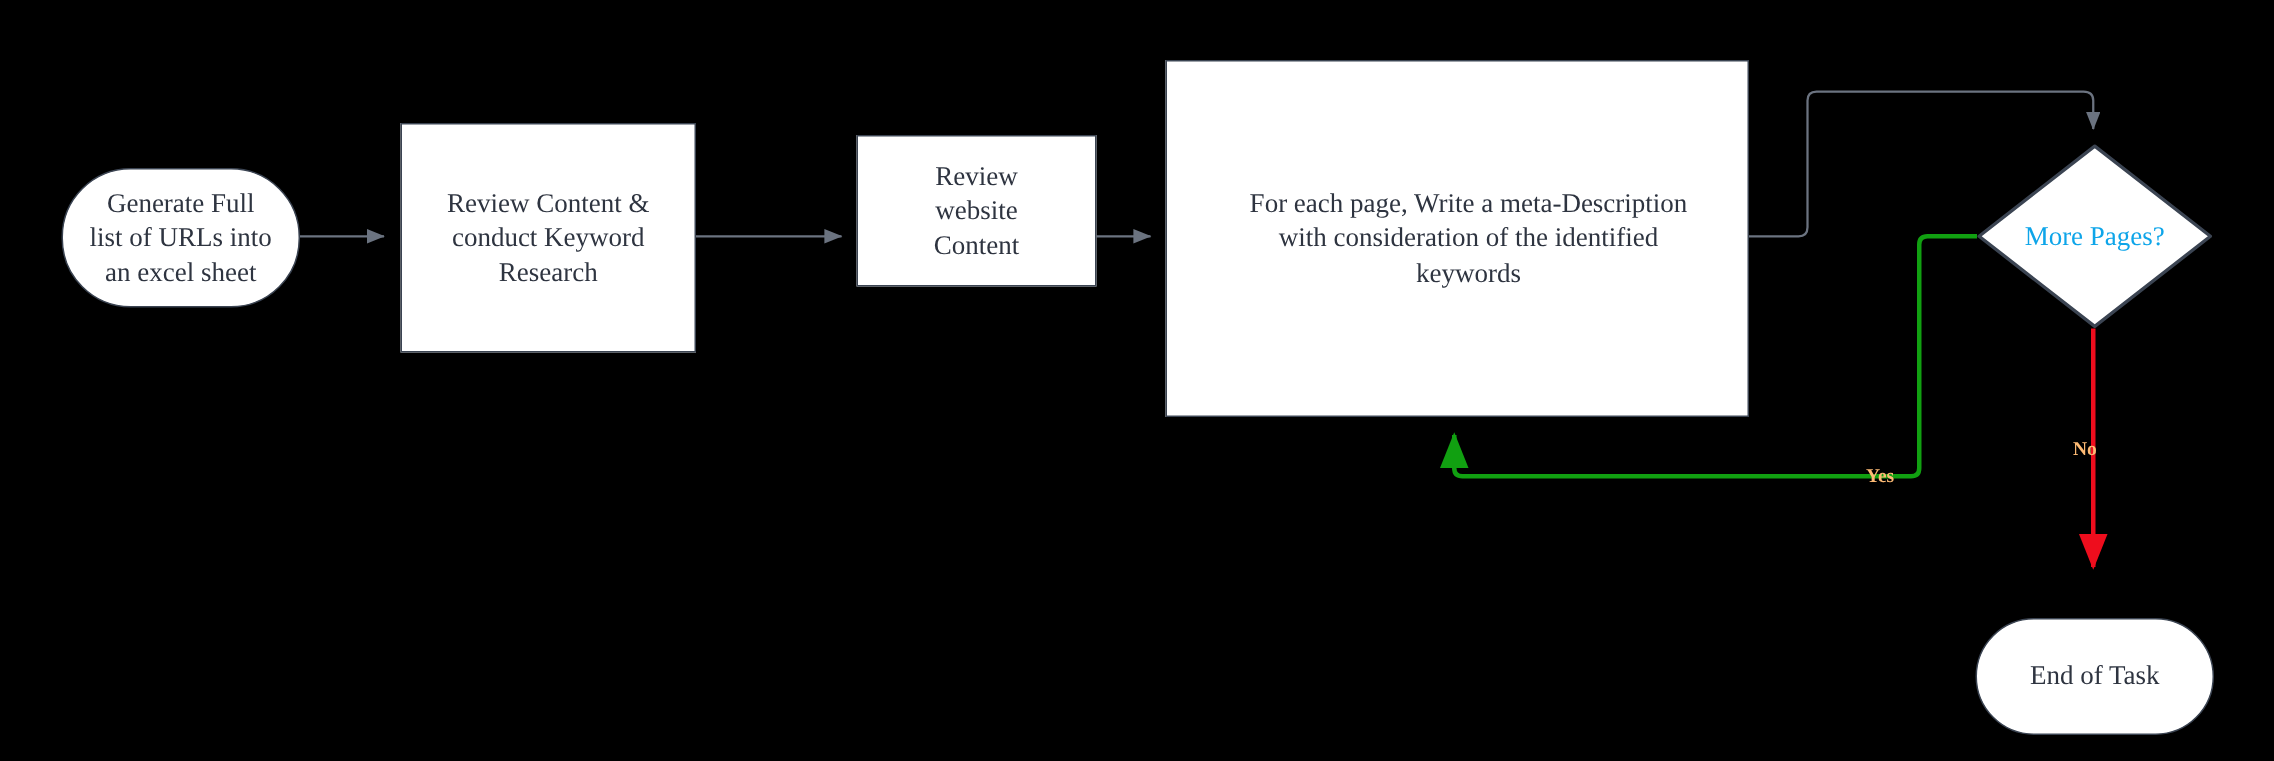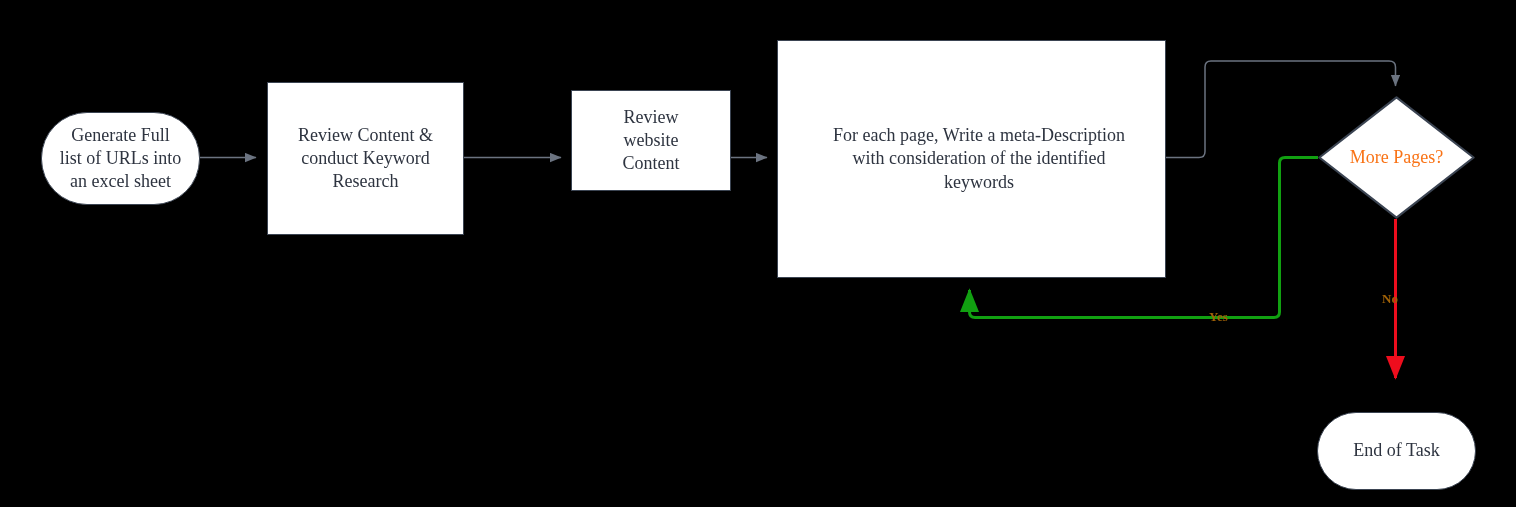--- a/index.html
+++ b/index.html
@@ -64,26 +64,26 @@
   }
   .decision-text {
     position: absolute;
     left: 0;
     top: 0;
     width: 100%;
     height: 100%;
     display: flex;
     align-items: center;
     justify-content: center;
-    color: #f97316;
+    color: #0ea5e9;
     text-align: left;
   }
   .edge-label {
     position: absolute;
-    color: #a16207;
+    color: #fdba74;
     font-family: "Liberation Serif", "DejaVu Serif", serif;
     font-weight: bold;
     font-size: 13px;
     line-height: 1;
     z-index: 4;
     white-space: nowrap;
   }
 
   
   #node-generate-urls {
@@ -106,21 +106,21 @@
   #node-more-pages {
     left: 1318px; top: 96px; width: 157px; height: 123px;
     font-size: 18px;
   }
   #node-end-task {
     left: 1317px; top: 388px; width: 159px; height: 78px;
     font-size: 18px;
     margin-top: 24px;
   }
 
-  #label-yes { left: 1209px; top: 310px; }
+  #label-yes { left: 1244px; top: 310px; }
   #label-no  { left: 1382px; top: 292px; }
 </style>
 </head>
 <body>
 
 <div id="canvas">
 
   <svg id="edges" viewBox="0 0 1516 507" xmlns="http://www.w3.org/2000/svg">
     <defs>
       <marker id="arrow-gray" markerWidth="9" markerHeight="9" refX="7.6" refY="3.2" orient="auto" markerUnits="strokeWidth">

